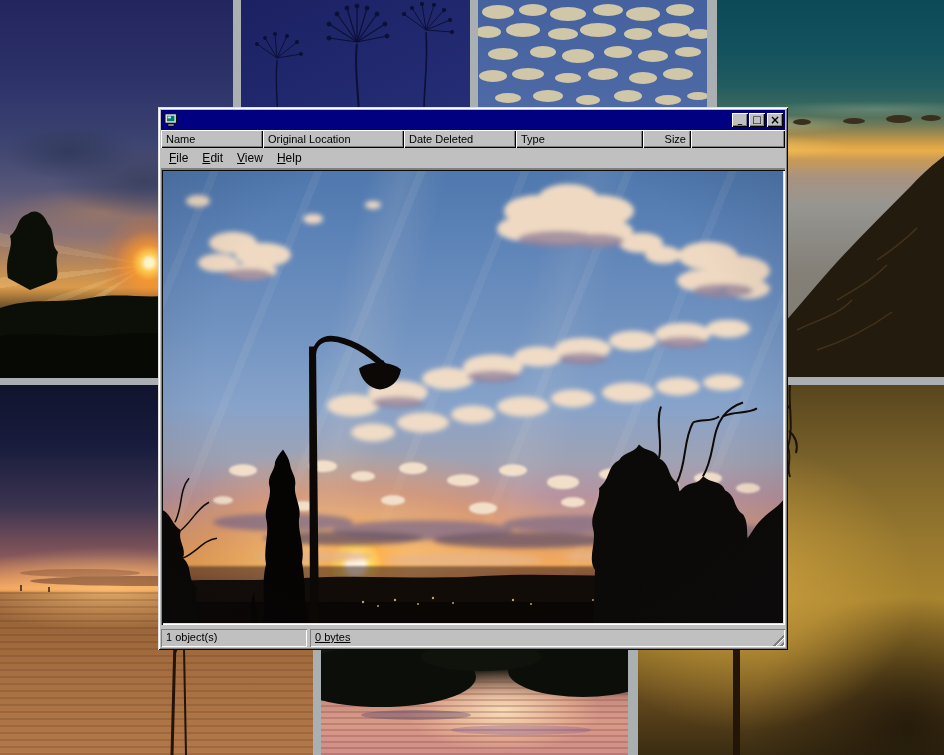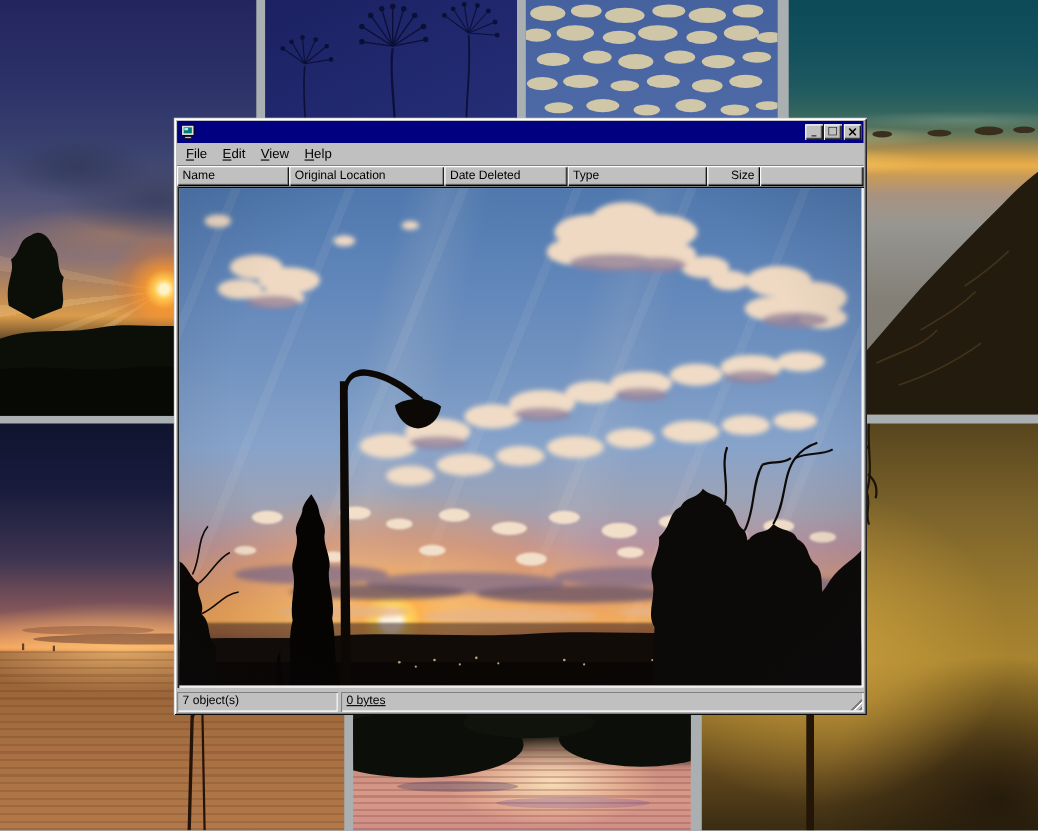--- a/index.html
+++ b/index.html
@@ -291,34 +291,34 @@
       <rect x="3" y="2.8" width="7.4" height="5.4" fill="#007a78"></rect>
       <rect x="3.6" y="3.4" width="3.4" height="2" fill="#bfe8e4"></rect>
       <rect x="4" y="11" width="6" height="2" fill="#c0c0c0" stroke="#0a0a0a" stroke-width="0.7"></rect>
     </svg>
     <span class="title-text"></span>
     <div class="tb-btn" id="btn-min">_</div>
     <div class="tb-btn" id="btn-max">□</div>
     <div class="tb-btn" id="btn-close">×</div>
   </div>
 
-  <div id="menubar">
-    <span class="menu-item">File</span>
-    <span class="menu-item">Edit</span>
-    <span class="menu-item">View</span>
-    <span class="menu-item">Help</span>
-  </div>
-
   <div id="header-row">
     <div class="hcell hc-name">Name</div>
     <div class="hcell hc-origin">Original Location</div>
     <div class="hcell hc-date">Date Deleted</div>
     <div class="hcell hc-type">Type</div>
     <div class="hcell hc-size">Size</div>
     <div class="hcell hc-pad"></div>
+  </div>
+
+  <div id="menubar">
+    <span class="menu-item">File</span>
+    <span class="menu-item">Edit</span>
+    <span class="menu-item">View</span>
+    <span class="menu-item">Help</span>
   </div>
 
   <div id="viewport">
     <div id="photo">
       <div class="layer rays"></div>
       <div class="layer glow"></div>
       <div class="layer sun"></div>
 
       <svg viewBox="0 0 620 453" preserveAspectRatio="none" style="position:absolute;inset:0;width:100%;height:100%;">
         <defs>
@@ -475,20 +475,20 @@
             <path d="M20,388 C34,382 40,370 54,368"></path>
           </g>
         </g>
       </svg>
 
       <div class="layer vignette"></div>
     </div>
   </div>
 
   <div id="statusbar">
-    <div class="spanel" id="sp-objects">7 object(s)</div>
+    <div class="spanel" id="sp-objects">1 object(s)</div>
     <div class="spanel" id="sp-bytes">
       <span>0 bytes</span>
       <div id="grip"></div>
     </div>
   </div>
 
 </div>
 
 </body></html>

